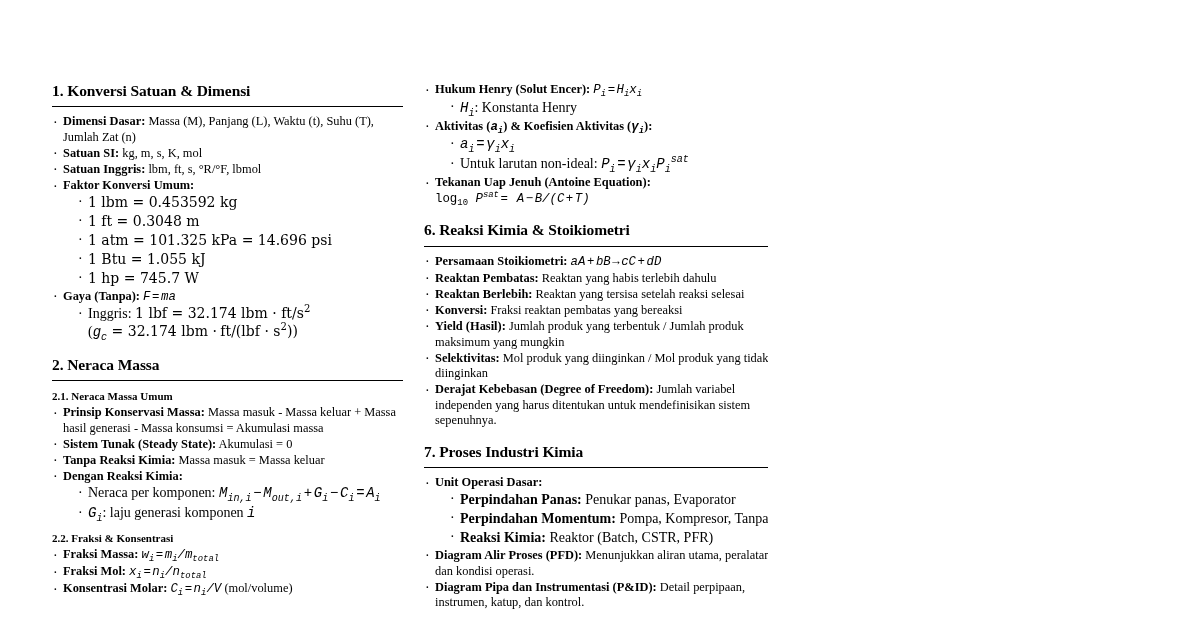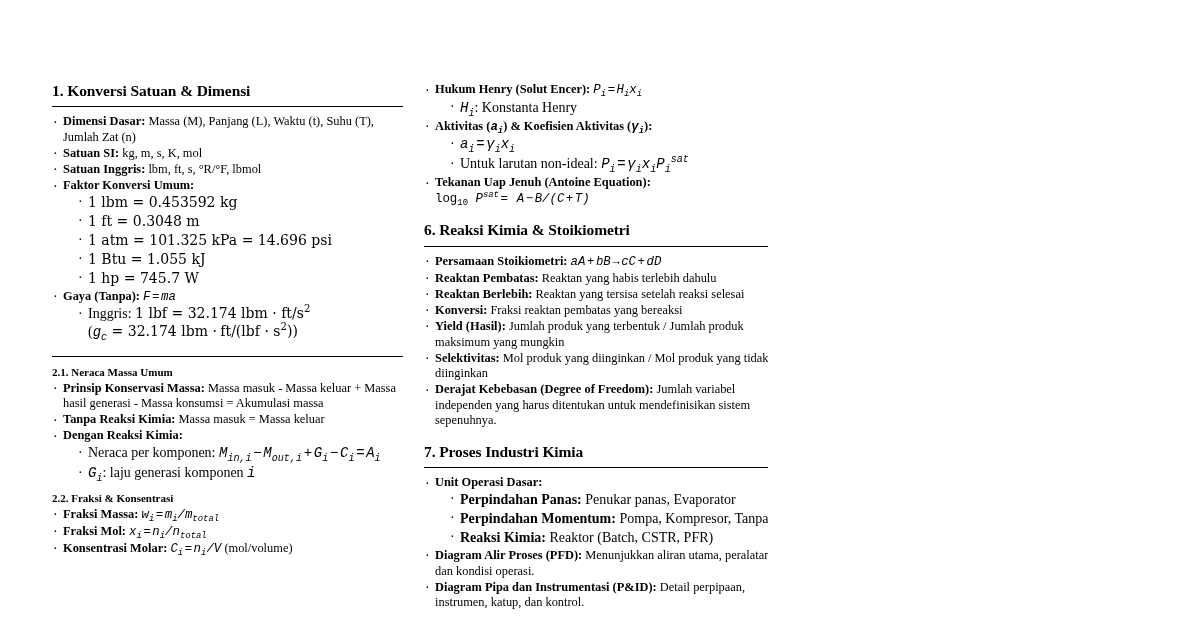--- a/index.html
+++ b/index.html
@@ -183,27 +183,32 @@
               <li class="item">
                 <span>Inggris: <span class="mr">1&nbsp;lbf <span class="op">=</span> 32.174&nbsp;lbm&nbsp;·&nbsp;ft/s<sup>2</sup></span> (<span class="m">g<sub>c</sub></span><span class="mr"> <span class="op">=</span> 32.174&nbsp;lbm&nbsp;·</span> <span class="mr">ft/(lbf&nbsp;·&nbsp;s<sup>2</sup>))</span></span>
               </li>
             </ul>
           </li>
 
         </ul>
       </div>
 
       <div class="sec-block spaced">
+        <h2 class="sec">2. Neraca Massa</h2>
         <hr class="rule">
 
         <h3 class="subsec">2.1. Neraca Massa Umum</h3>
         <ul>
           <li class="item">
             <b class="lbl">Prinsip Konservasi Massa:</b>
             <span>Massa masuk - Massa keluar + Massa hasil generasi - Massa konsumsi = Akumulasi massa</span>
+          </li>
+          <li class="item">
+            <b class="lbl">Sistem Tunak (Steady State):</b>
+            <span>Akumulasi = 0</span>
           </li>
           <li class="item">
             <b class="lbl">Tanpa Reaksi Kimia:</b>
             <span>Massa masuk = Massa keluar</span>
           </li>
           <li class="item">
             <b class="lbl">Dengan Reaksi Kimia:</b>
             <ul class="nested">
               <li class="item">
                 <span>Neraca per komponen: <span class="m">M<sub>in,i</sub><span class="op">−</span>M<sub>out,i</sub><span class="op">+</span>G<sub>i</sub><span class="op">−</span>C<sub>i</sub><span class="op">=</span>A<sub>i</sub></span></span>

